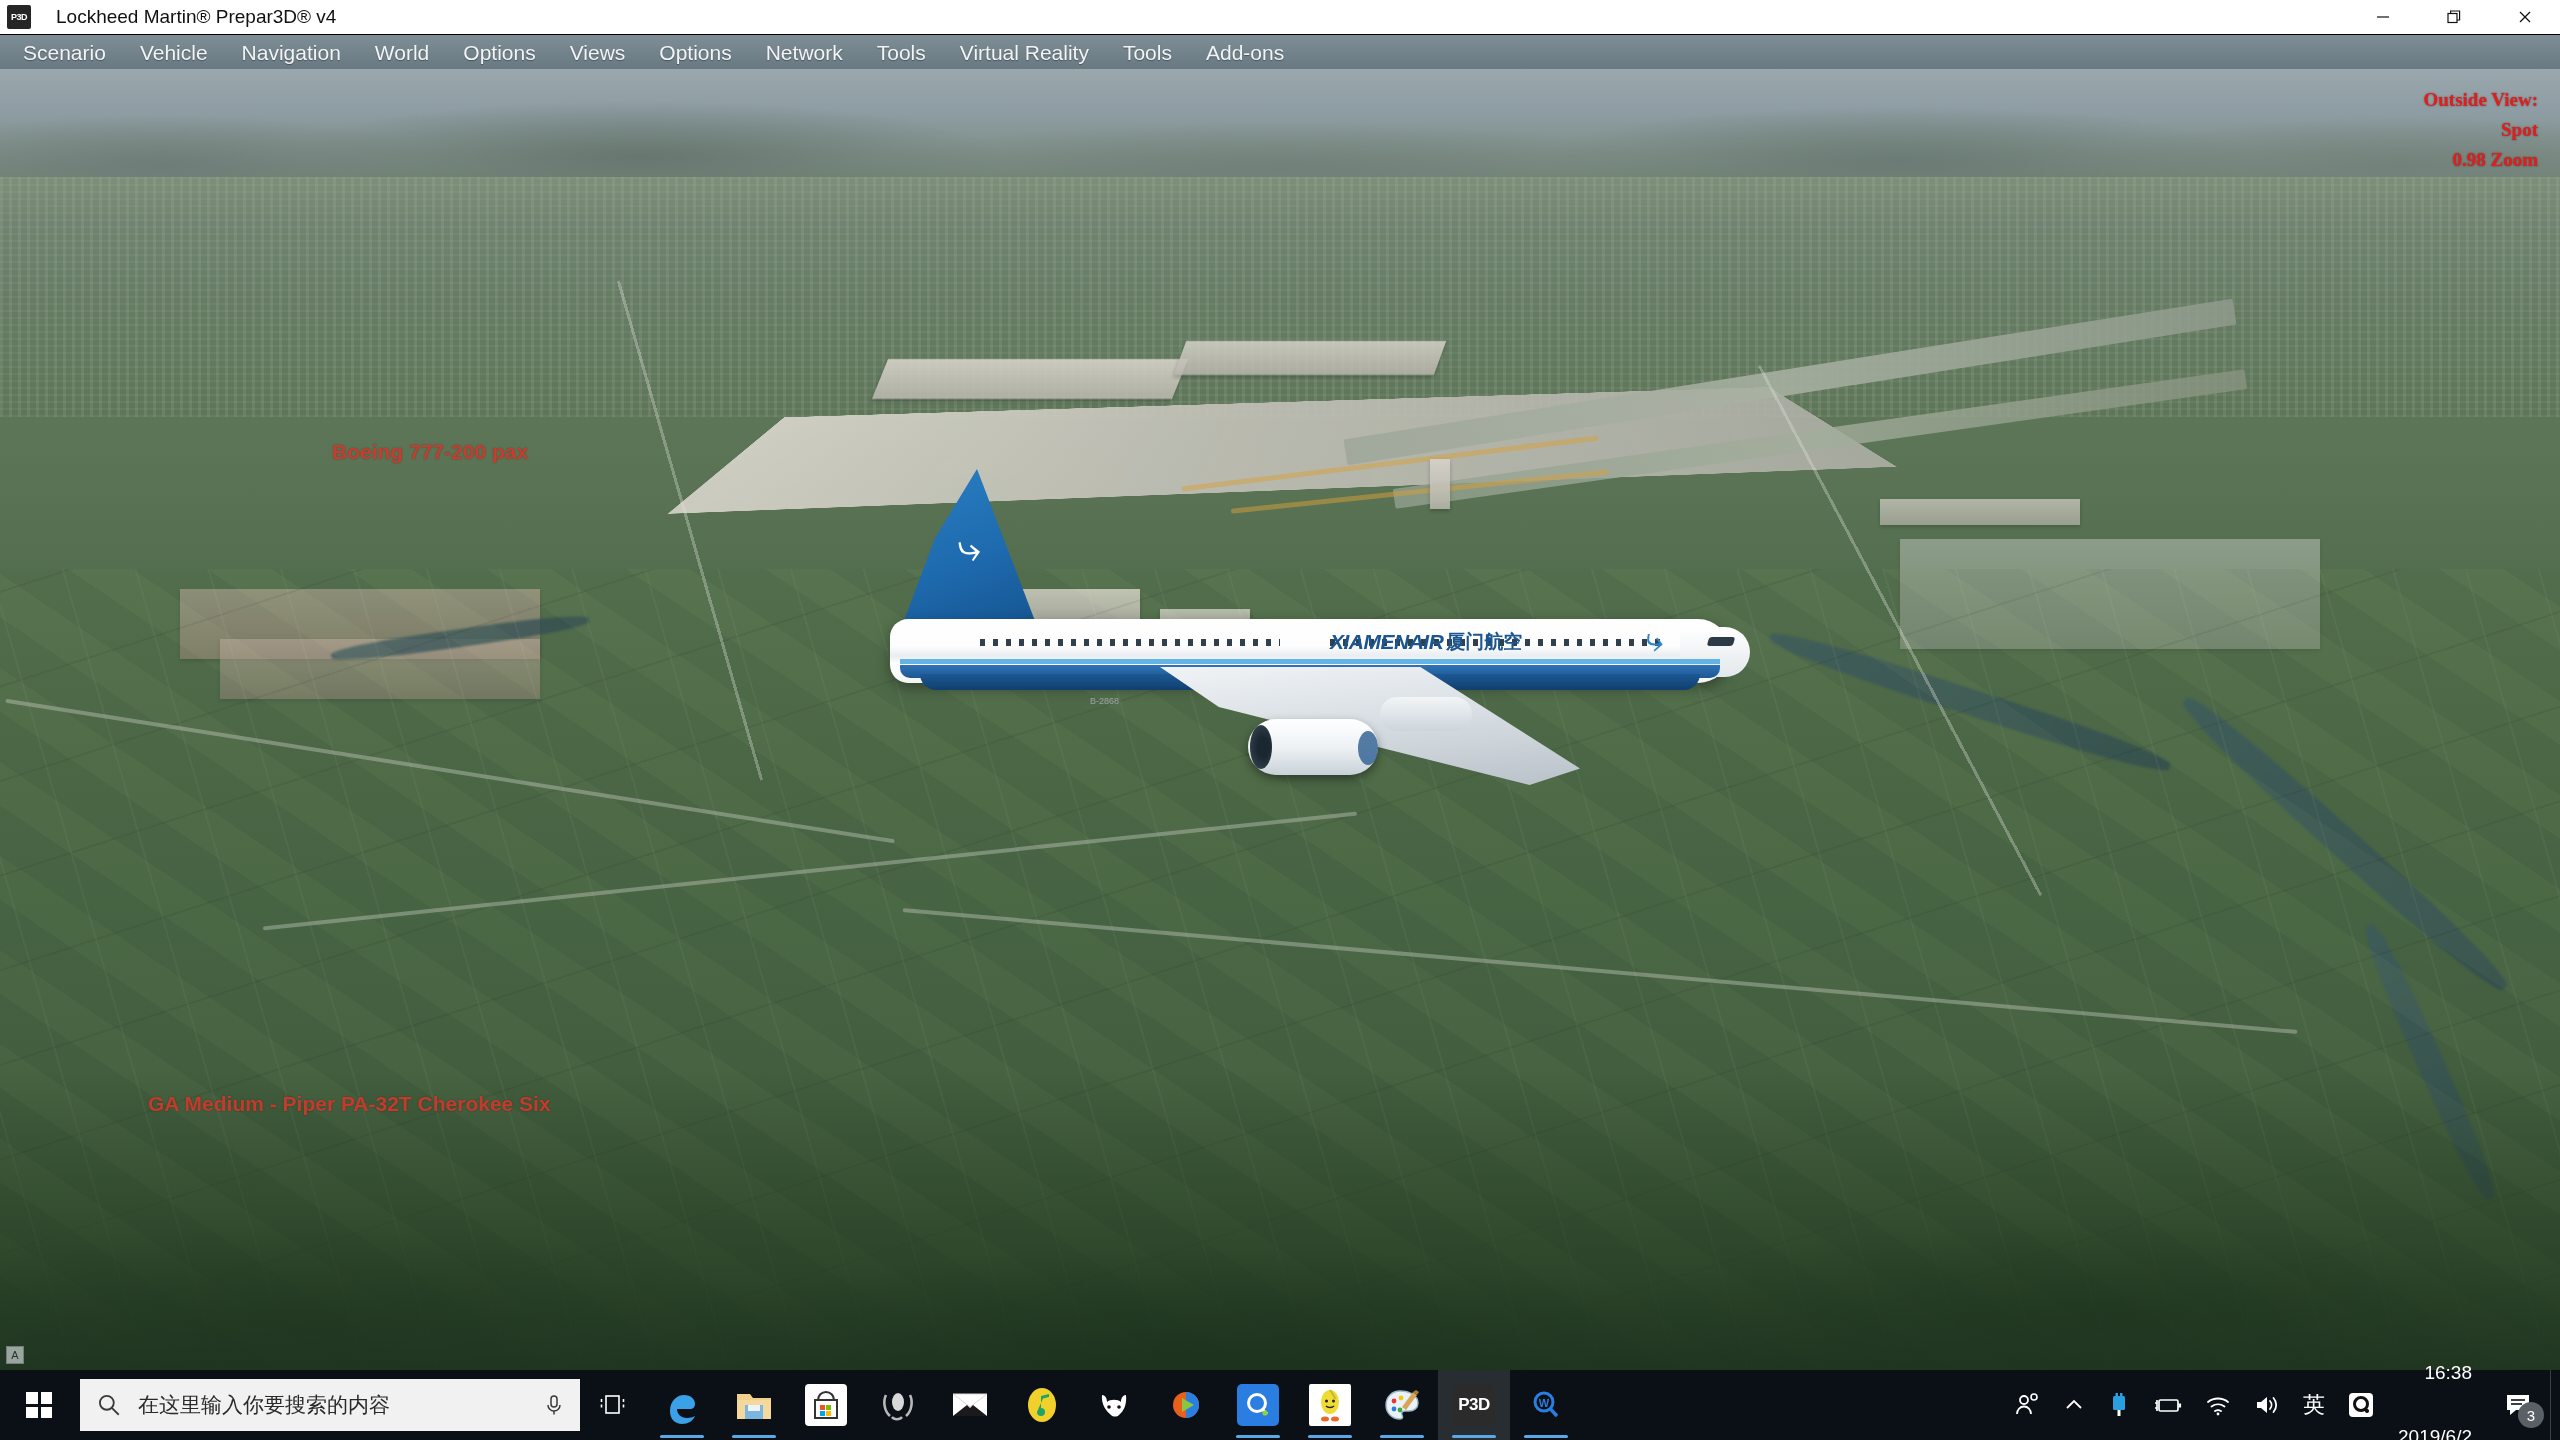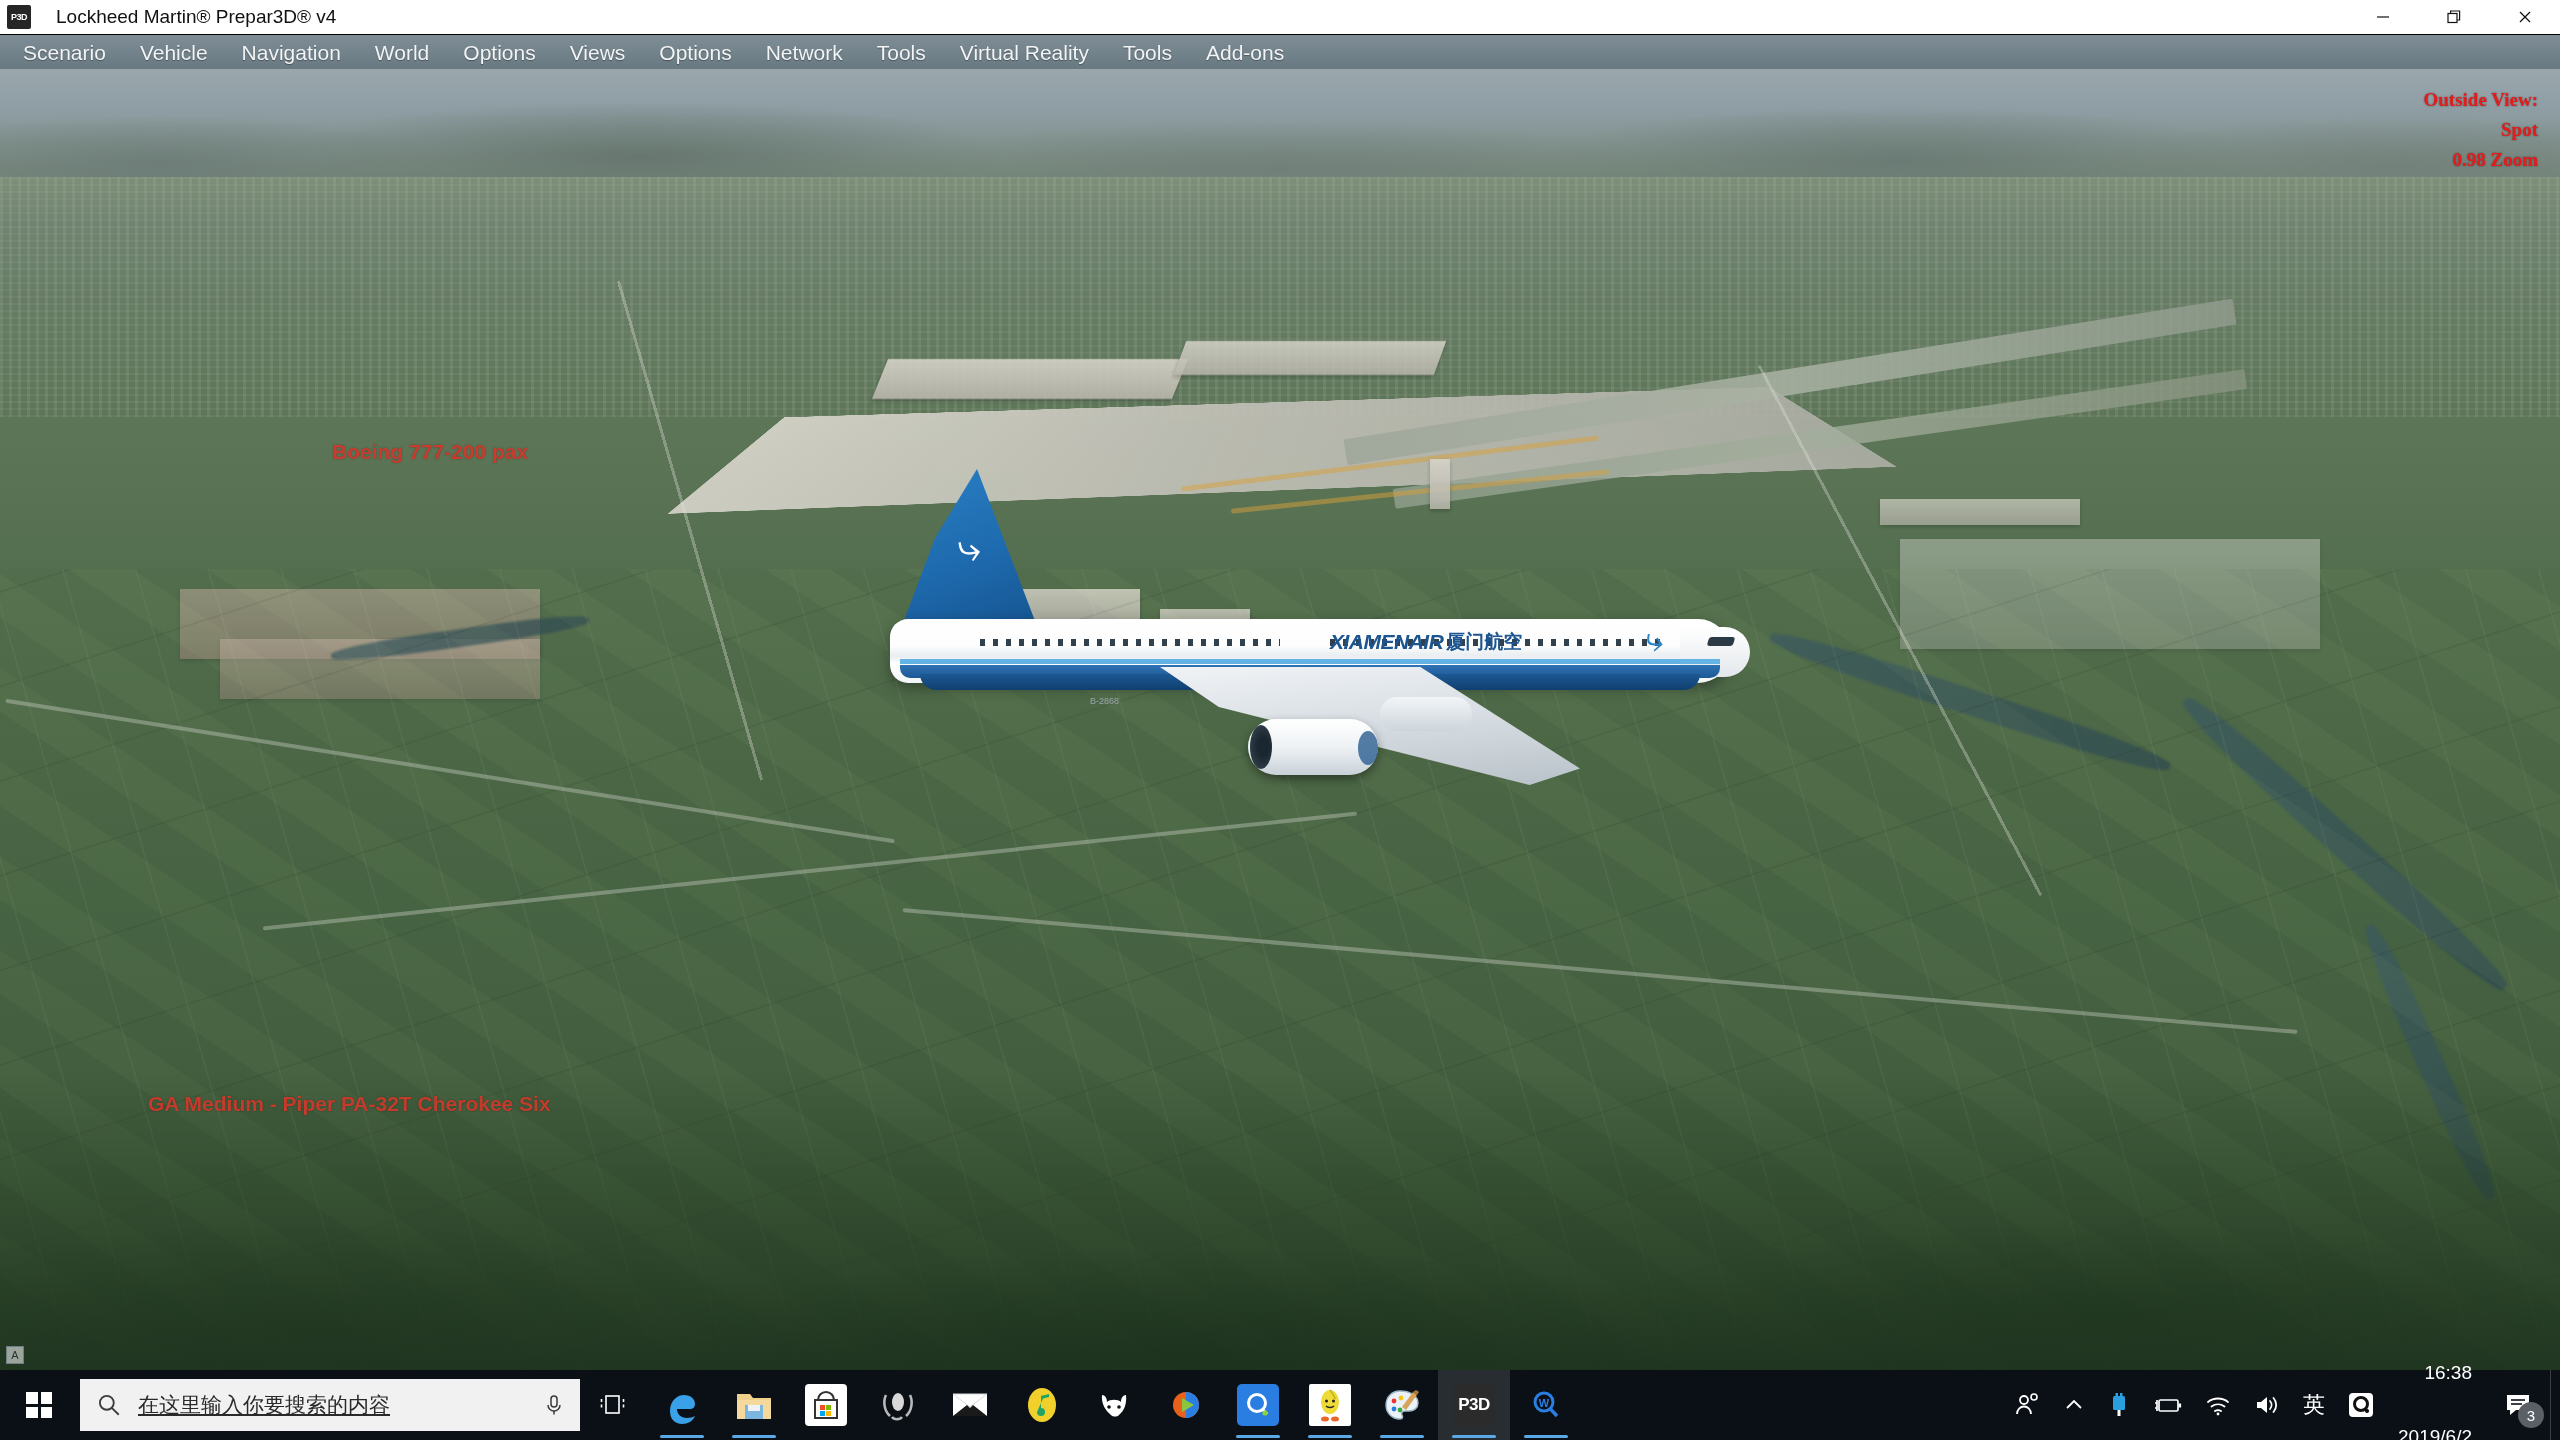--- a/index.html
+++ b/index.html
@@ -177,21 +177,21 @@
     background:#0b1016; display:flex; align-items:center; z-index:50; }
   #start-button { width:78px; height:70px; display:flex; align-items:center;
     justify-content:center; }
   .winlogo { width:26px; height:26px; display:grid; grid-template-columns:1fr 1fr;
     grid-template-rows:1fr 1fr; gap:3px; }
   .winlogo i { background:#fff; display:block; }
   #search-box { width:500px; height:52px; background:#f1f1f1; display:flex;
     align-items:center; margin-left:2px; }
   #search-icon-wrap { width:58px; display:flex; align-items:center; justify-content:center; }
   #search-text { flex:1; font-size:21px; color:#2a2a2a; white-space:nowrap;
-    font-family:"DejaVu Sans", sans-serif;text-decoration:underline; }
+    font-family:"DejaVu Sans", sans-serif; }
   #mic-wrap { width:52px; display:flex; align-items:center; justify-content:center; }
   #taskview-button { width:66px; height:70px; display:flex; align-items:center;
     justify-content:center; }
   .tb-app { width:72px; height:70px; display:flex; align-items:center;
     justify-content:center; position:relative; }
   .tb-app.active { background:rgba(255,255,255,.12); }
   .tb-app .underline { position:absolute; bottom:2px; left:14px; width:44px; height:3px;
     background:#5aa9e6; border-radius:2px; }
   .tb-icon { width:42px; height:42px; border-radius:5px; display:flex;
     align-items:center; justify-content:center; font-size:22px; font-weight:bold;

